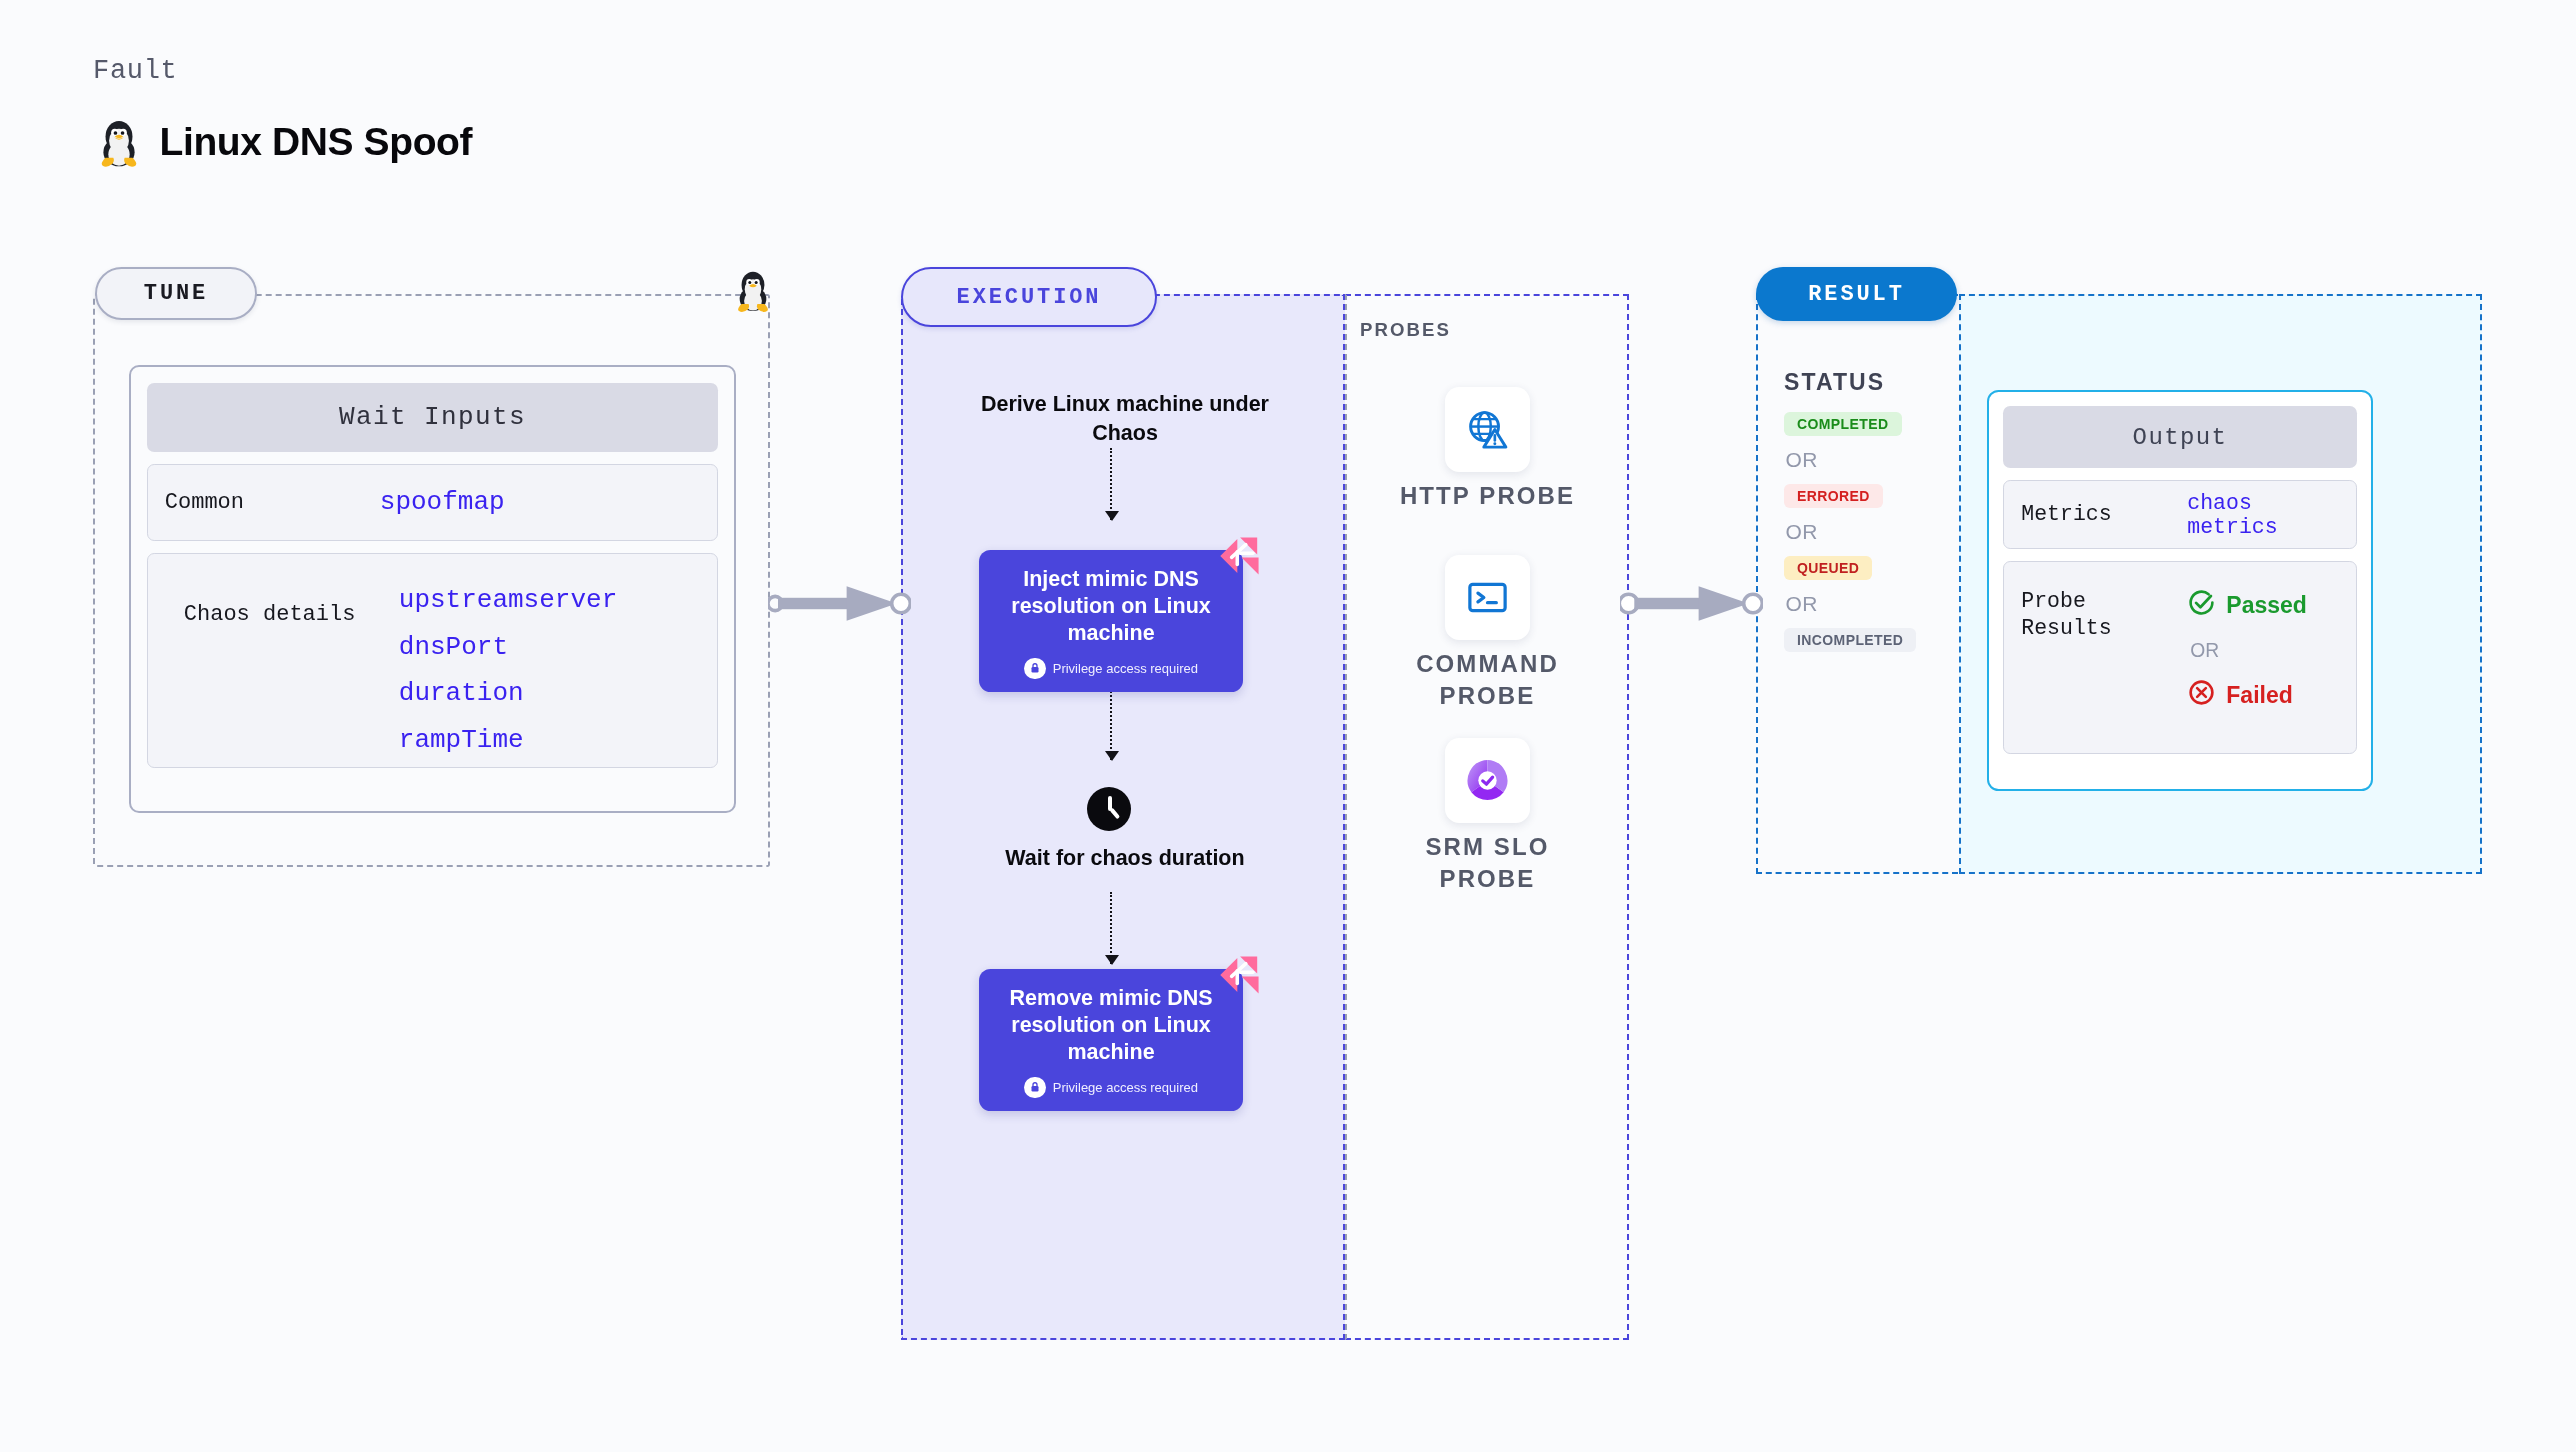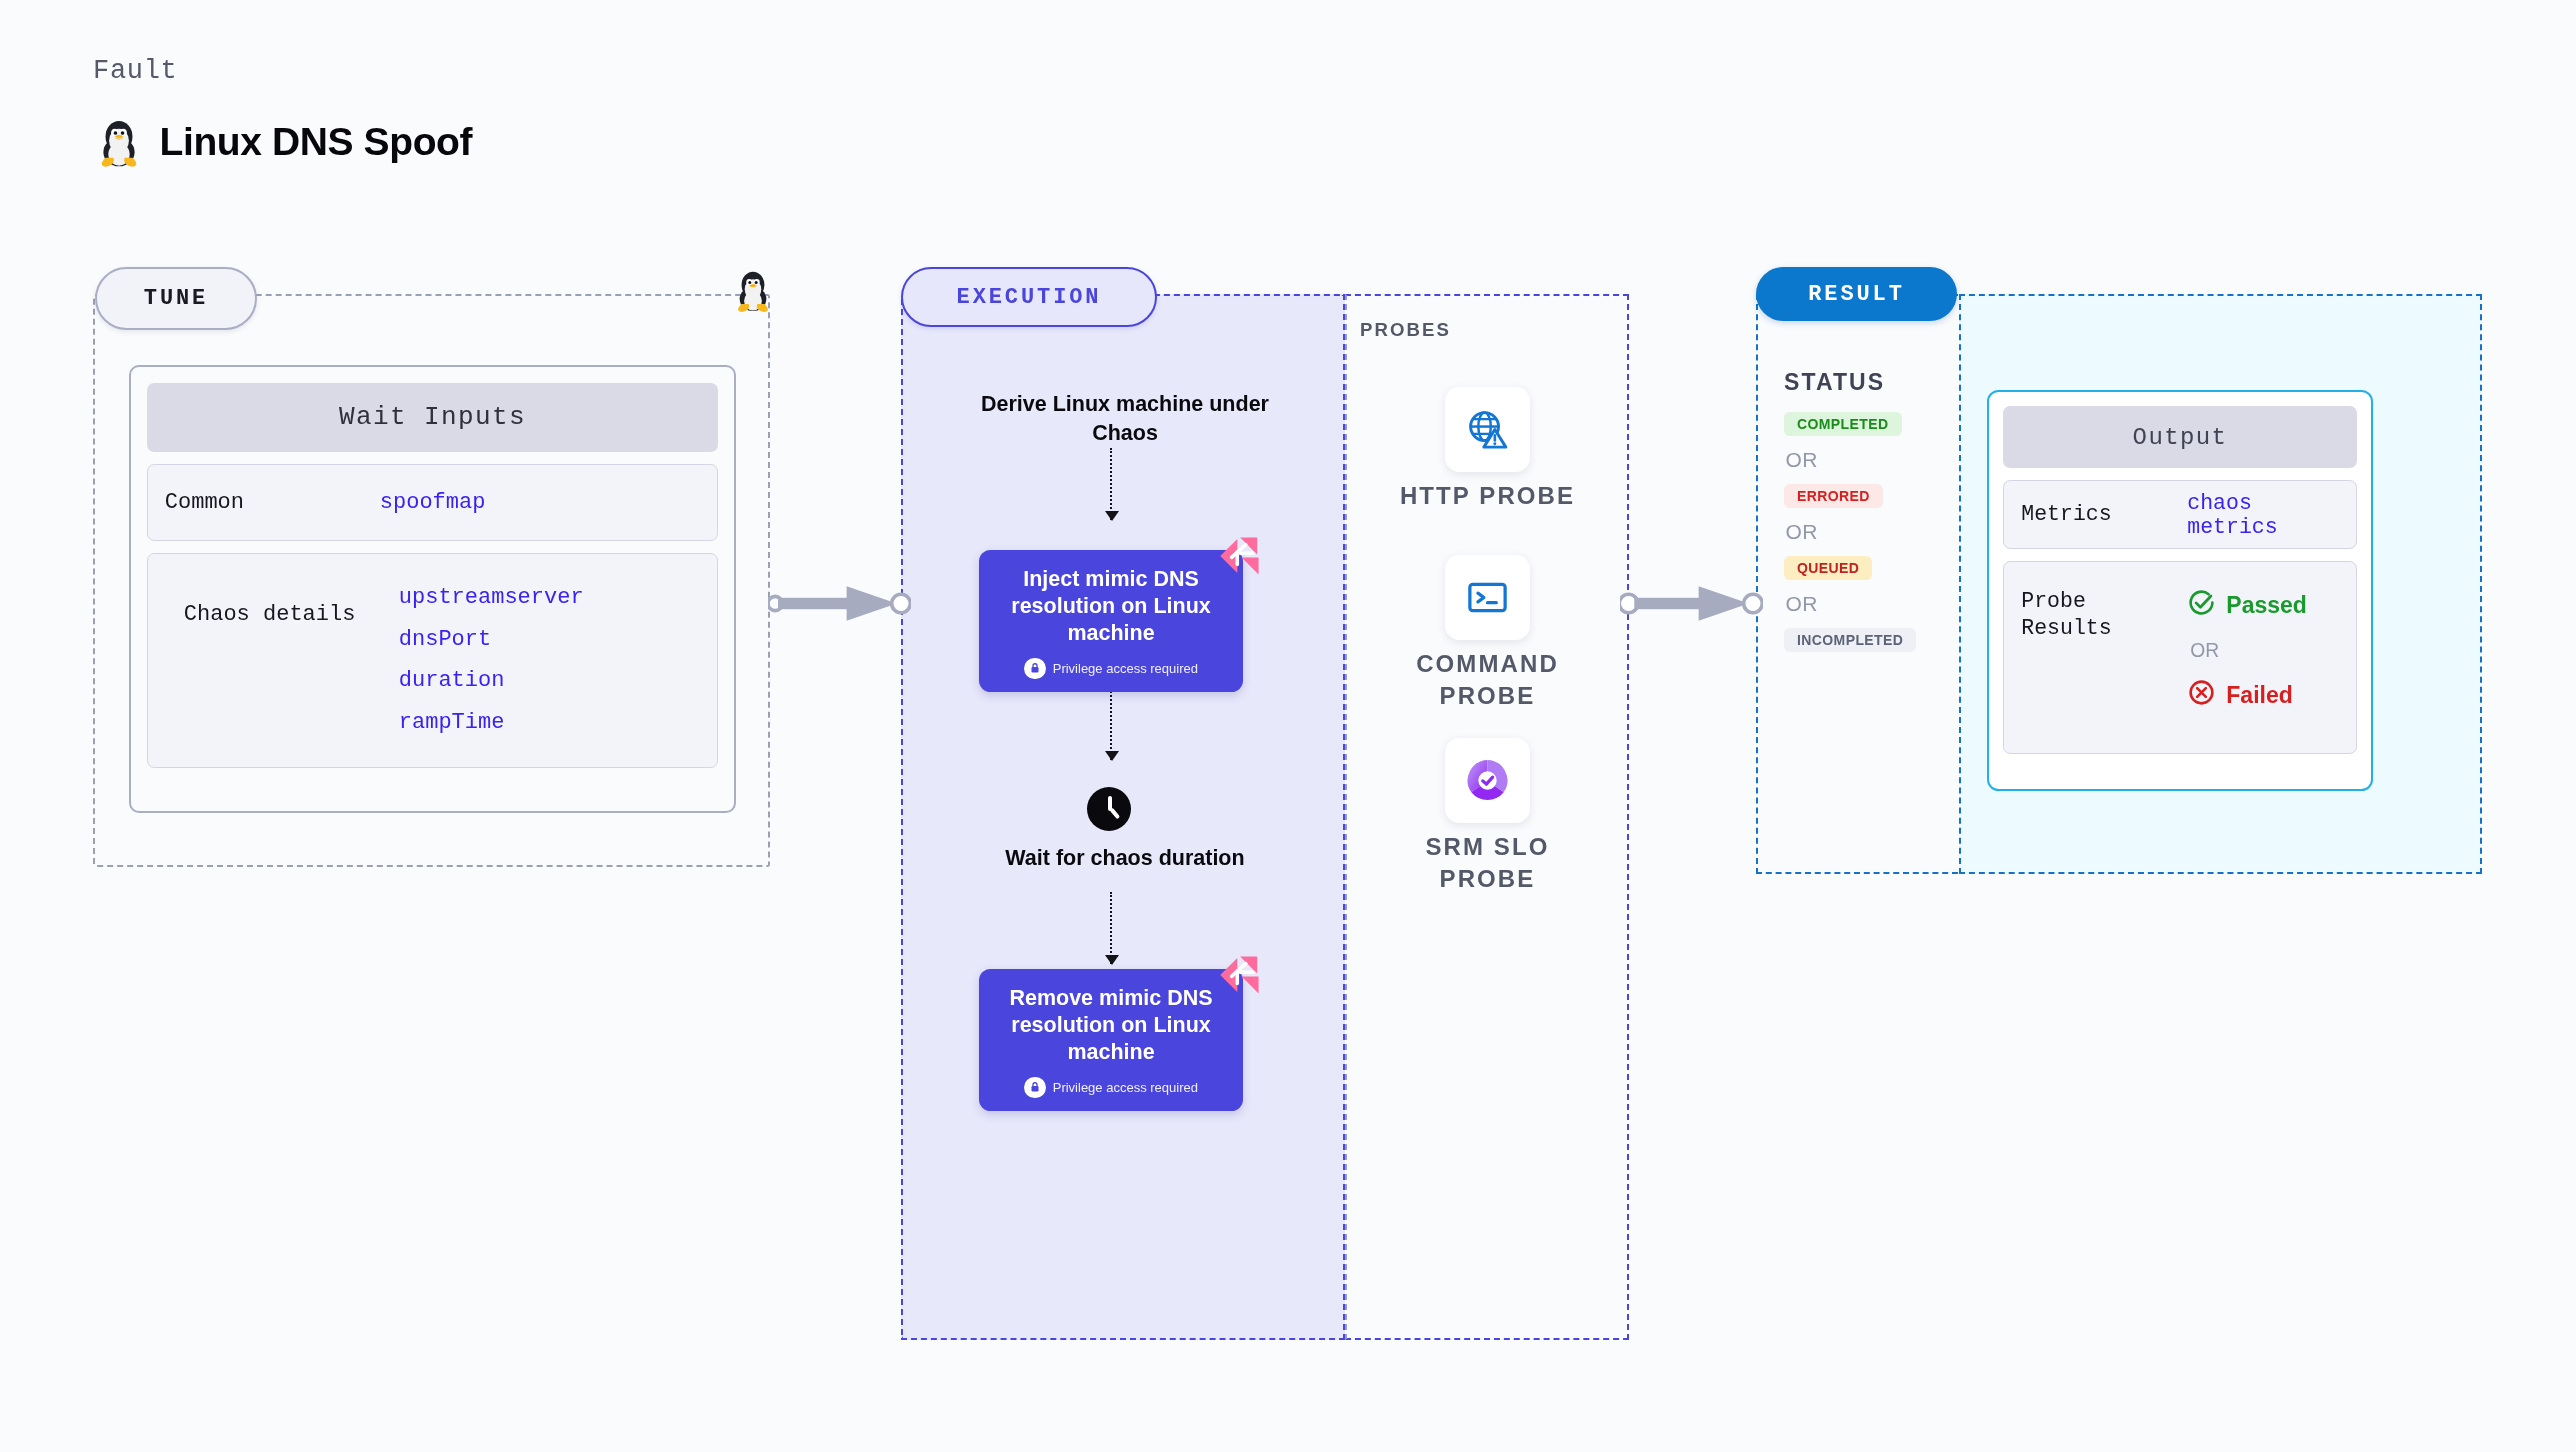--- a/index.html
+++ b/index.html
@@ -32,21 +32,21 @@
   
   .pill {
     position: absolute;
     display: flex; align-items: center; justify-content: center;
     border-radius: 716px;
     font-family: "Liberation Mono", monospace;
     font-weight: bold; letter-spacing: 2.9px;
     z-index: 6;
   }
   #tune-pill {
-    left: 95px; top: 267px; width: 162px; height: 63px;
+    left: 95px; top: 267px; width: 162px; height: 53px;
     background: #f2f3f8; border: 2.1px solid #a9aec4;
     color: #1a1a22; font-size: 22px;
     box-shadow: 0 2.1px 5px rgba(40,45,80,.10);
   }
   #execution-pill {
     left: 901px; top: 267px; width: 256px; height: 60px;
     background: #e7e7fb; border: 2.9px solid #4a45dc;
     color: #4a45dc; font-size: 22px;
     box-shadow: 0 2.1px 5.7px rgba(40,45,160,.13);
   }
@@ -112,21 +112,21 @@
   #common-row { height: 77px; }
   #chaos-row  { height: 215px; align-items: flex-start; padding-top: 31.5px; padding-left: 36px; }
   .row-key {
     font-family: "Liberation Mono", monospace;
     font-size: 22px; color: #17181f; width: 215px; flex: none;
     line-height: 1.25;
   }
   .row-vals {
     display: flex; flex-direction: column; gap: 16.5px;
     font-family: "Liberation Mono", monospace;
-    font-size: 22px; color: #3a22f0;
+    font-size: 26px; color: #3a22f0;
   }
   #chaos-row .row-key { padding-top: 15.8px; }
 
   
   .flow-title {
     position: absolute; text-align: center;
     font-size: 21.5px; font-weight: bold; color: #0a0a0e; line-height: 1.33;
     z-index: 4;
   }
   #derive-title { left: 946px; top: 390px; width: 358px; }

